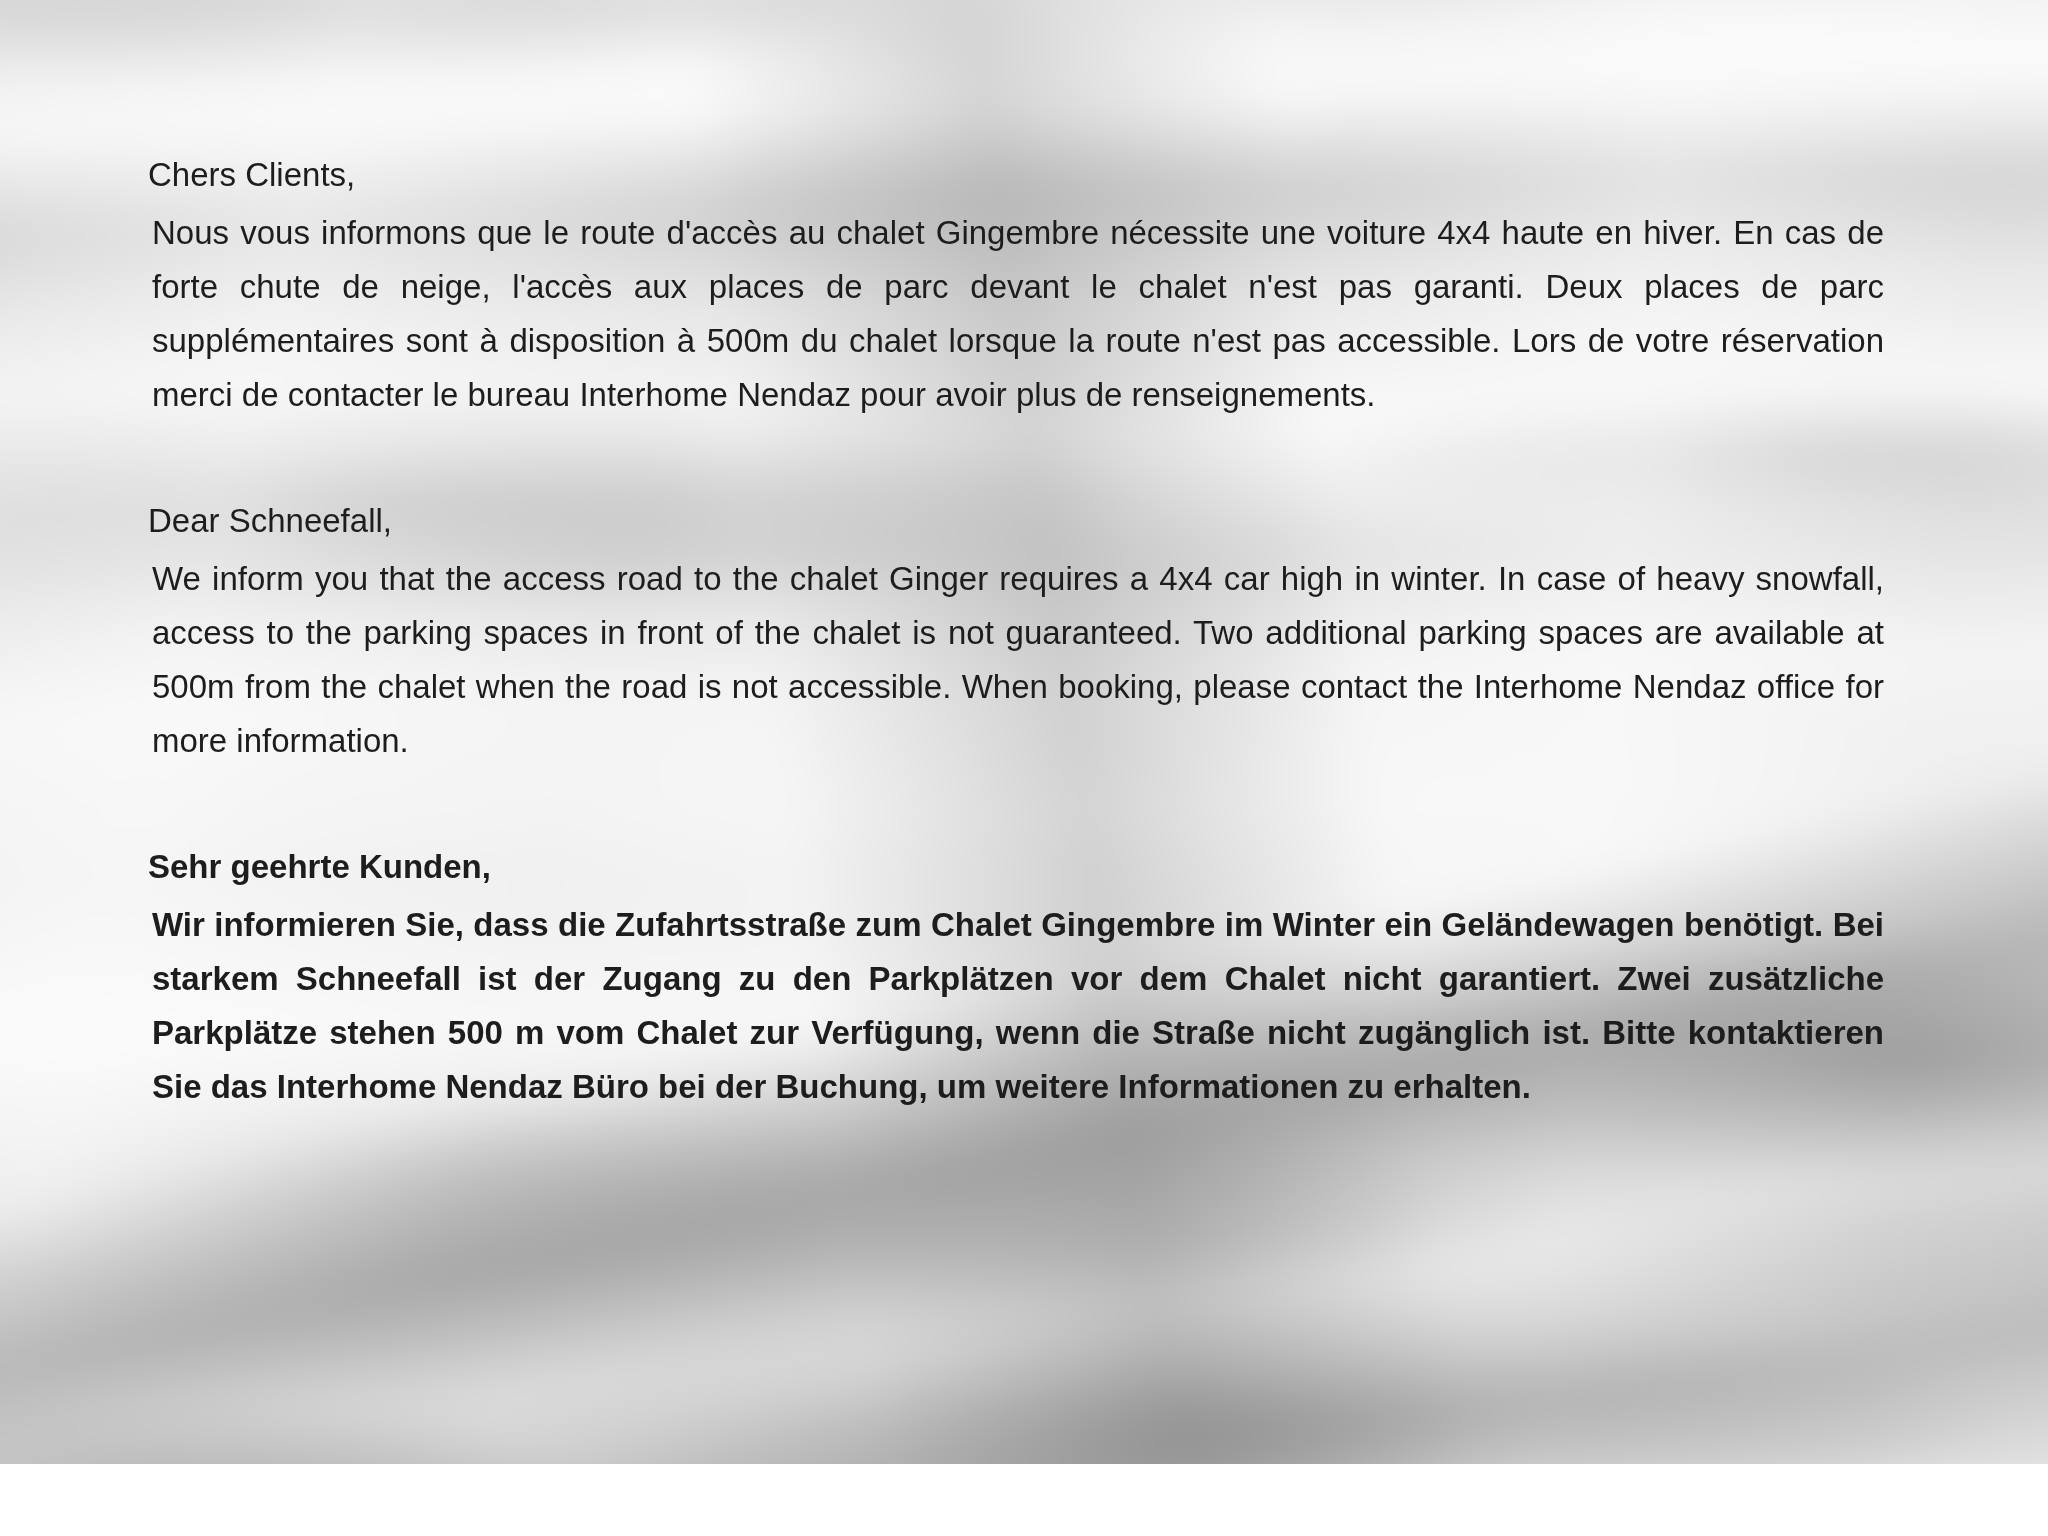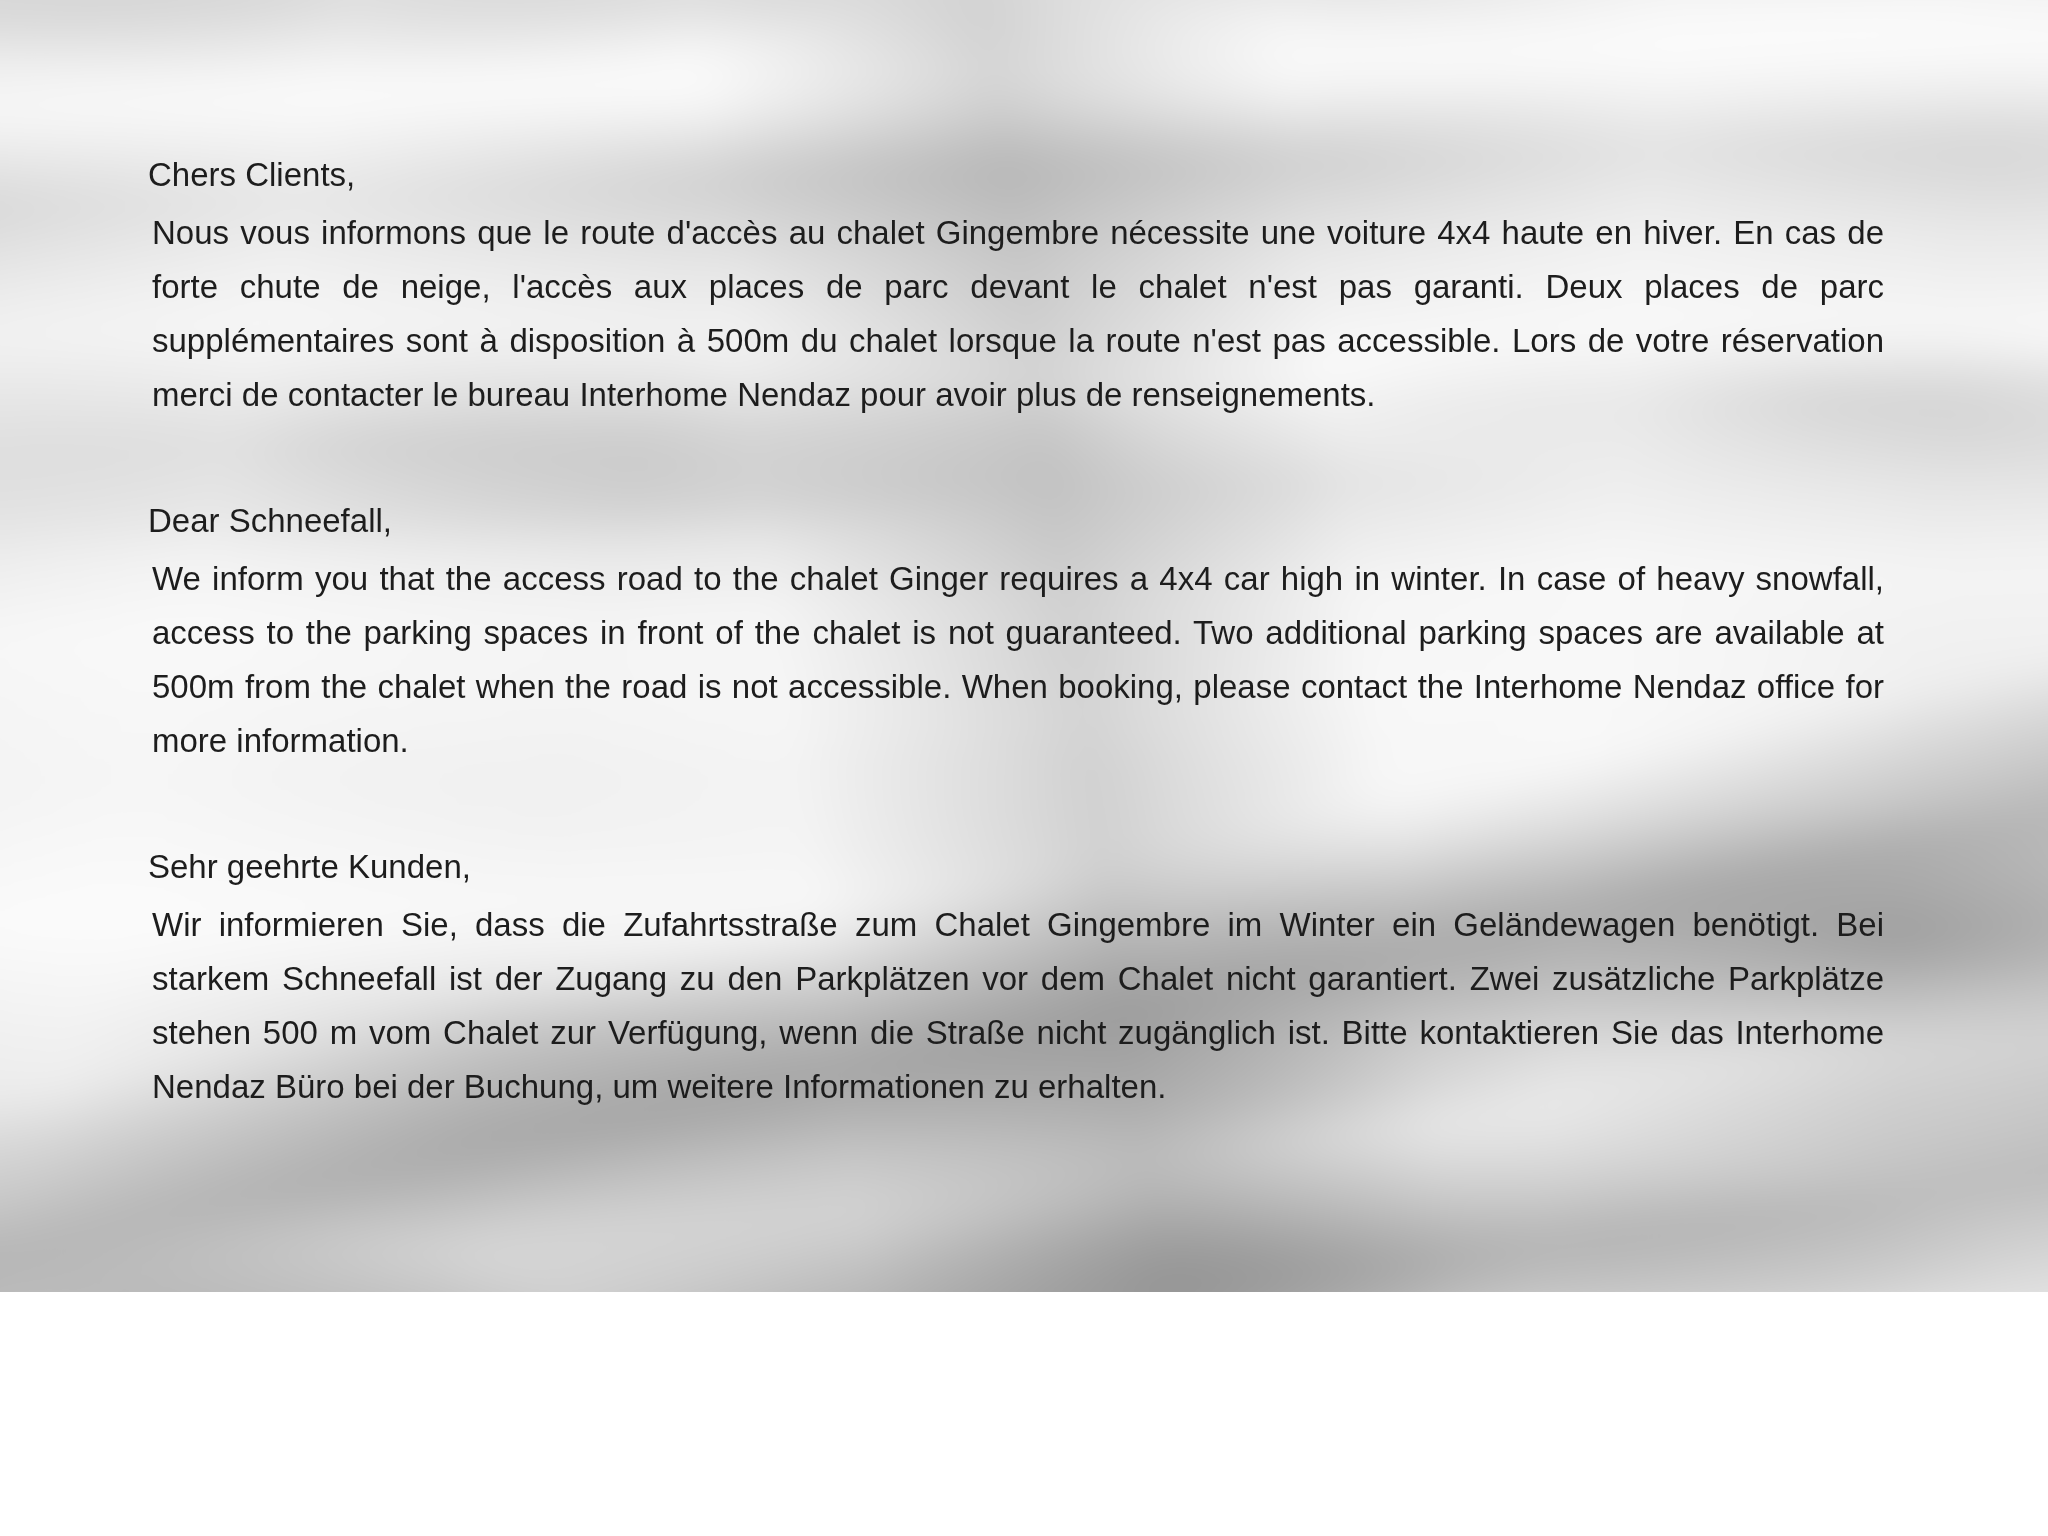--- a/index.html
+++ b/index.html
@@ -10,21 +10,21 @@
   body {
     width: 2048px;
     height: 1536px;
     overflow: hidden;
     font-family: "Liberation Sans", sans-serif;
   }
 
   #page {
     position: relative;
     width: 2048px;
-    height: 1292px;
+    height: 1464px;
     overflow: hidden;
     background: #737373;
   }
 
   
   #bg-photo {
     position: absolute;
     inset: 0;
     filter: blur(18px) grayscale(100%);
     transform: scale(1.06);
@@ -84,21 +84,21 @@
   #content {
     position: absolute;
     left: 148px;
     top: 148px;
     width: 1740px;
     color: #1d1d1d;
     font-size: 33px;
     line-height: 54px;
   }
   .block { margin-bottom: 72px; }
-  .block:last-child { margin-bottom: 0; }
+  .block:last-child { margin-bottom: 0; font-weight: bold; }
   .salutation {
     margin: 0 0 2px 0;
     text-align: left;
   }
   .body-text {
     margin: 4px;
     text-align: justify;
     text-justify: inter-word;
   }
 </style>

